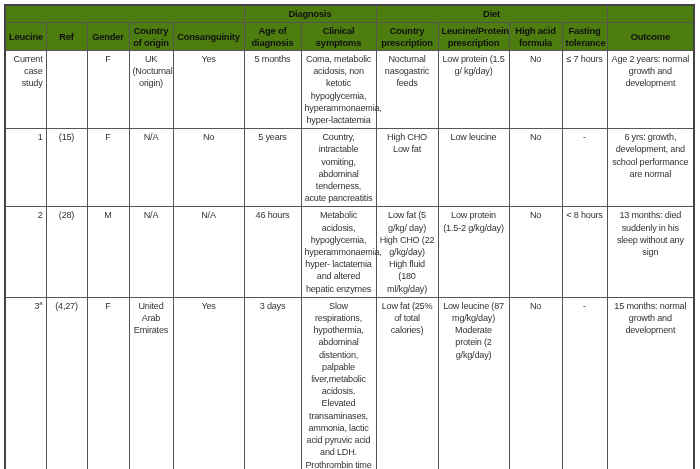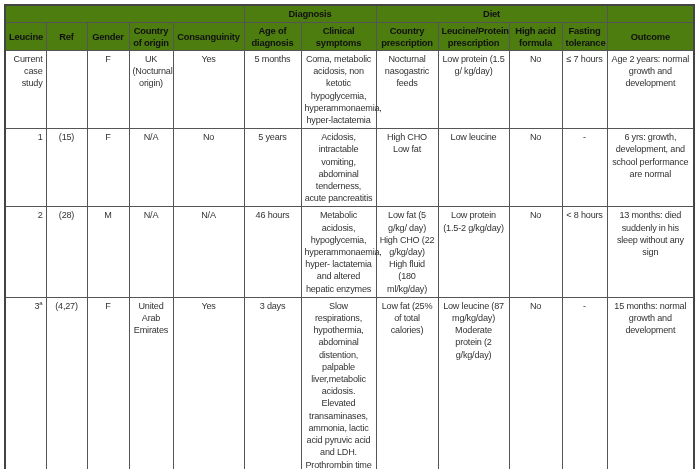--- a/index.html
+++ b/index.html
@@ -74,21 +74,21 @@
       <td>≤ 7 hours</td>
       <td>Age 2 years: normal growth and development</td>
     </tr>
     <tr class="r1">
       <td class="left">1</td>
       <td>(15)</td>
       <td>F</td>
       <td>N/A</td>
       <td>No</td>
       <td>5 years</td>
-      <td>Acidosis, intractable vomiting, abdominal tenderness, acute pancreatitis</td>
+      <td>Country, intractable vomiting, abdominal tenderness, acute pancreatitis</td>
       <td>High CHO Low fat</td>
       <td>Low leucine</td>
       <td>No</td>
       <td>-</td>
       <td>6 yrs: growth, development, and school performance are normal</td>
     </tr>
     <tr class="r2">
       <td class="left">2</td>
       <td>(28)</td>
       <td>M</td>

